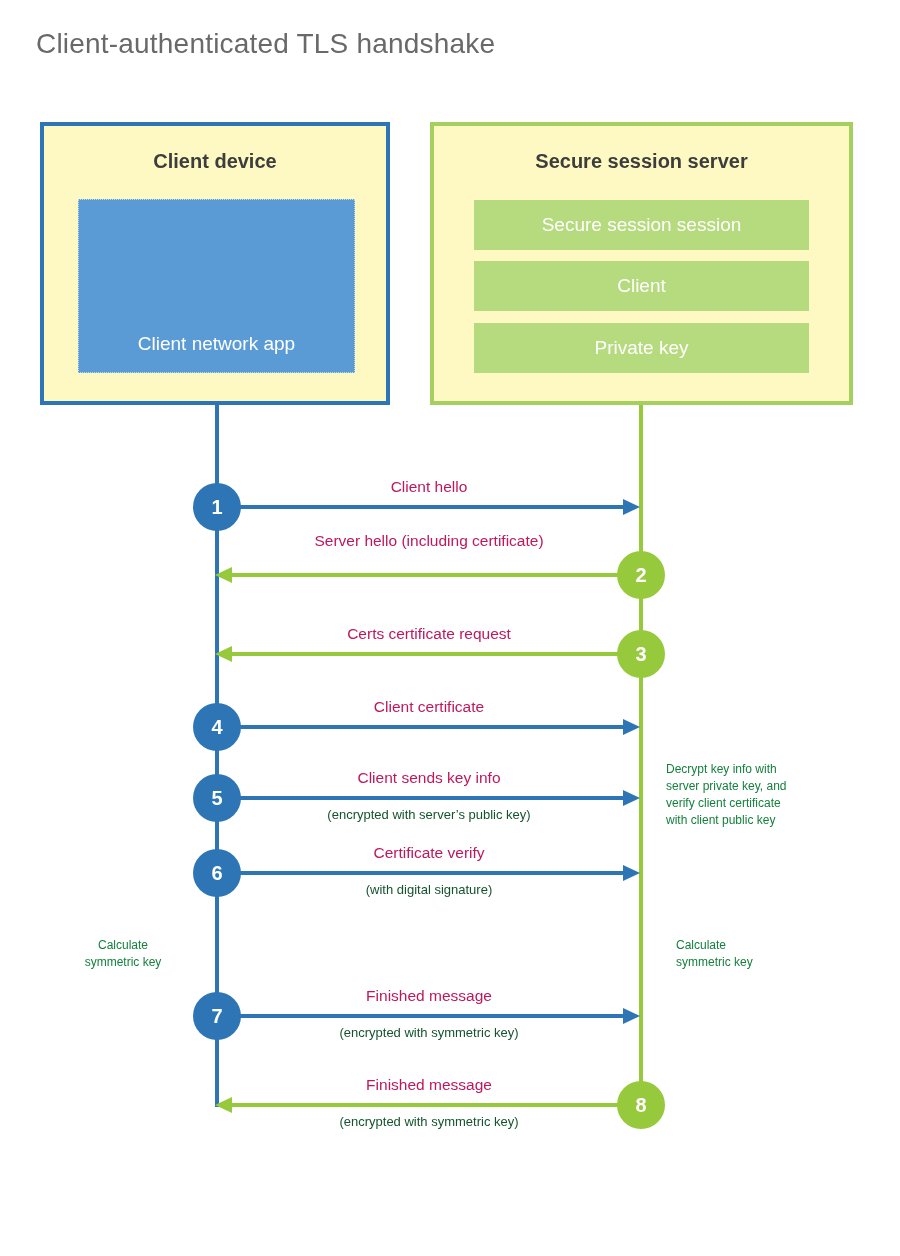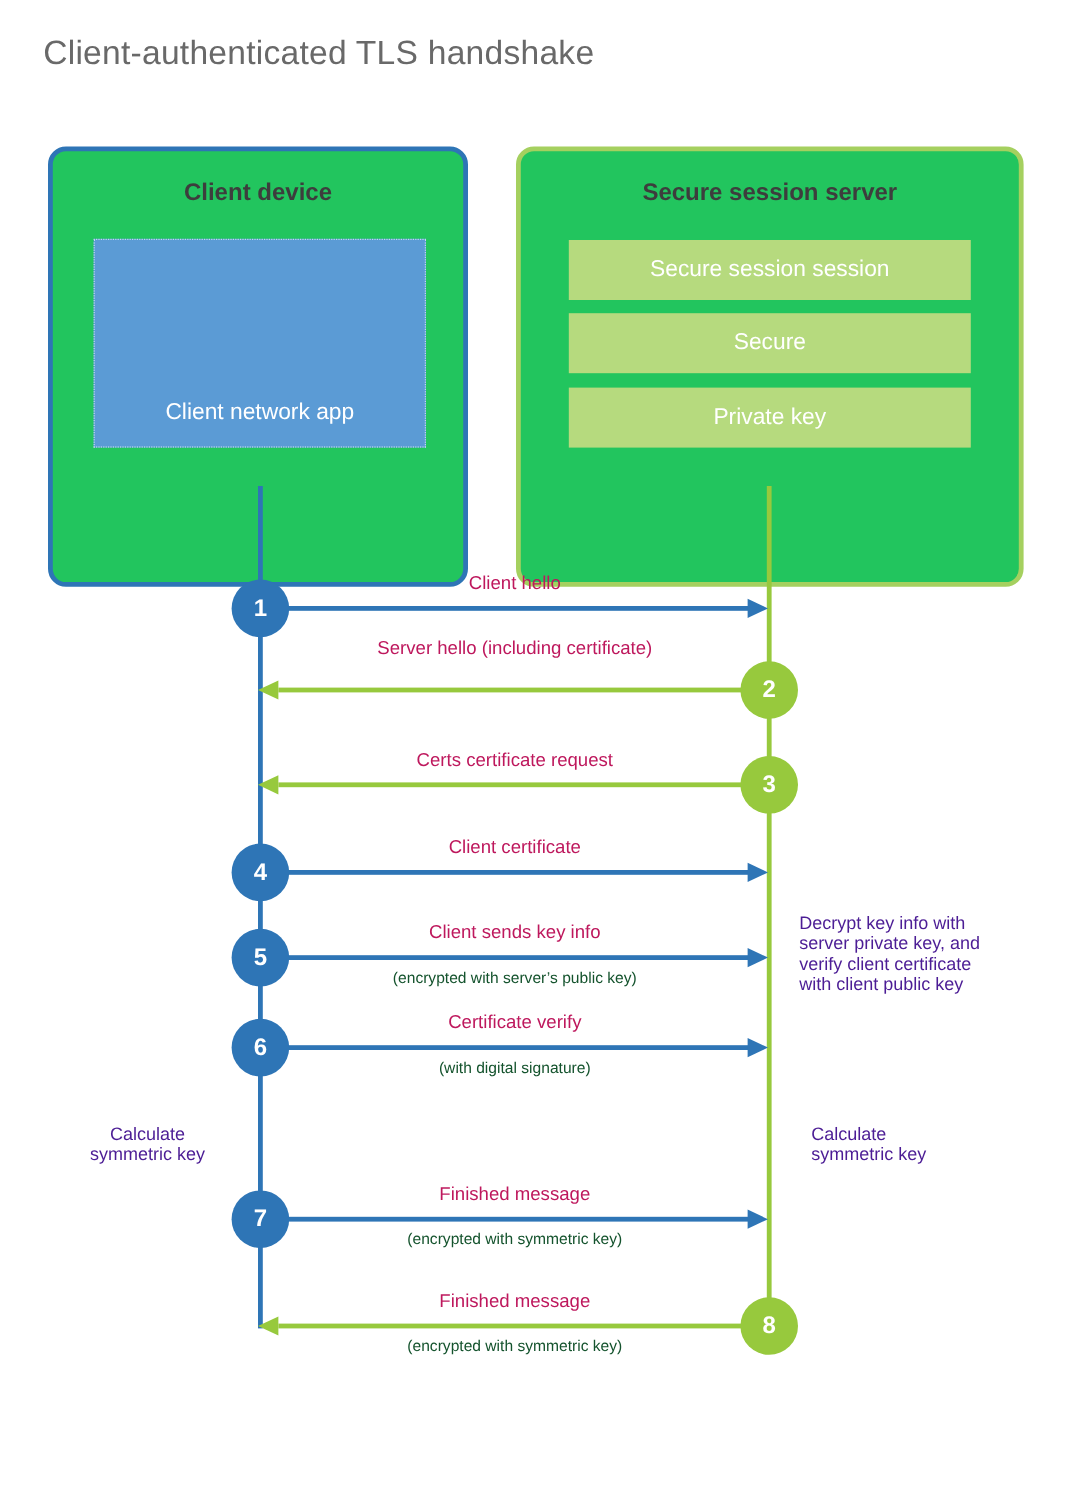--- a/index.html
+++ b/index.html
@@ -2,21 +2,21 @@
 <html><head>
 <meta charset="utf-8">
 <style>
   html,body{margin:0;padding:0;background:#ffffff;}
   .canvas{
     position:relative;width:900px;height:1256px;background:#ffffff;overflow:hidden;
     font-family:"Liberation Sans","DejaVu Sans",sans-serif;
     --blue:#2e75b6;--blue-light:#5b9bd5;--green:#97c93d;--green-border:#a5d05f;--green-light:#b6da7e;
   }
   .title{position:absolute;left:36px;top:28px;font-size:28px;font-weight:400;color:#696969;letter-spacing:.2px;}
-  .entity-box{position:absolute;top:122px;height:367px;background:#22c55e;box-sizing:border-box;border-radius:15px;}
+  .entity-box{position:absolute;top:122px;height:283px;background:#fef9c3;box-sizing:border-box;}
   .entity-box.client{left:40px;width:350px;border:4px solid var(--blue);}
   .entity-box.server{left:430px;width:423px;border:4px solid var(--green-border);}
   .entity-title{position:absolute;left:0;top:24px;width:100%;text-align:center;font-size:20px;font-weight:bold;color:#3d3d3d;}
   .app-box{position:absolute;left:34px;top:73px;width:277px;height:174px;background:var(--blue-light);
     border:1px dotted #c3d9ee;box-sizing:border-box;display:flex;align-items:flex-end;justify-content:center;
     text-align:center;color:#fff;font-size:19px;line-height:28px;padding-bottom:14px;}
   .app-box span{display:inline-block;width:170px;}
   .srv-bar{position:absolute;left:40px;width:335px;height:50px;background:var(--green-light);color:#fff;
     font-size:19px;display:flex;align-items:center;justify-content:center;}
   .vline{position:absolute;width:4px;}
@@ -28,21 +28,21 @@
   .step-circle.server{background:var(--green);}
   .arrow-line{position:absolute;height:4px;z-index:2;}
   .arrow-line.client{background:var(--blue);}
   .arrow-line.server{background:var(--green);}
   .arrow-head{position:absolute;width:0;height:0;border-top:8px solid transparent;border-bottom:8px solid transparent;z-index:2;}
   .arrow-head.right{border-left:17px solid var(--blue);}
   .arrow-head.left{border-right:17px solid var(--green);}
   .step-label{position:absolute;left:220px;width:418px;height:22px;text-align:center;
     font-size:15.5px;color:#be185d;}
   .step-sublabel{position:absolute;left:220px;width:418px;text-align:center;font-size:13px;color:#14532d;}
-  .note{position:absolute;font-size:15px;color:#4c1d95;line-height:17px;white-space:pre-line;}
+  .note{position:absolute;font-size:12px;color:#15803d;line-height:17px;white-space:pre-line;}
   .note.decrypt{left:666px;top:761px;width:175px;text-align:left;}
   .note.calc-left{left:64px;top:937px;width:118px;text-align:center;}
   .note.calc-right{left:676px;top:937px;width:120px;text-align:left;}
 </style>
 </head>
 <body>
 
 <div class="canvas" style="--blue: #2e75b6; --blue-light: #5b9bd5; --green: #97c93d; --green-border: #a5d05f; --green-light: #b6da7e;">
 
   <div class="title">Client-authenticated TLS handshake</div>
@@ -50,21 +50,21 @@
   <div class="entity-box client">
     <div class="entity-title">Client device</div>
     <div class="app-box">
       <span>Client network app</span>
     </div>
   </div>
 
   <div class="entity-box server">
     <div class="entity-title">Secure session server</div>
     <div class="srv-bar" style="top:74px">Secure session session</div>
-    <div class="srv-bar" style="top:135px">Secure</div>
+    <div class="srv-bar" style="top:135px">Client</div>
     <div class="srv-bar" style="top:197px">Private key</div>
   </div>
 
   <div class="vline blue"></div>
   <div class="vline green"></div>
 
   <div id="steps">
       <div class="step-circle client" style="left: 193px; top: 483px;">1</div>
       <div class="arrow-line client" style="left: 240px; top: 505px; width: 384px;"></div>
       <div class="arrow-head right" style="left: 623px; top: 499px;"></div>

